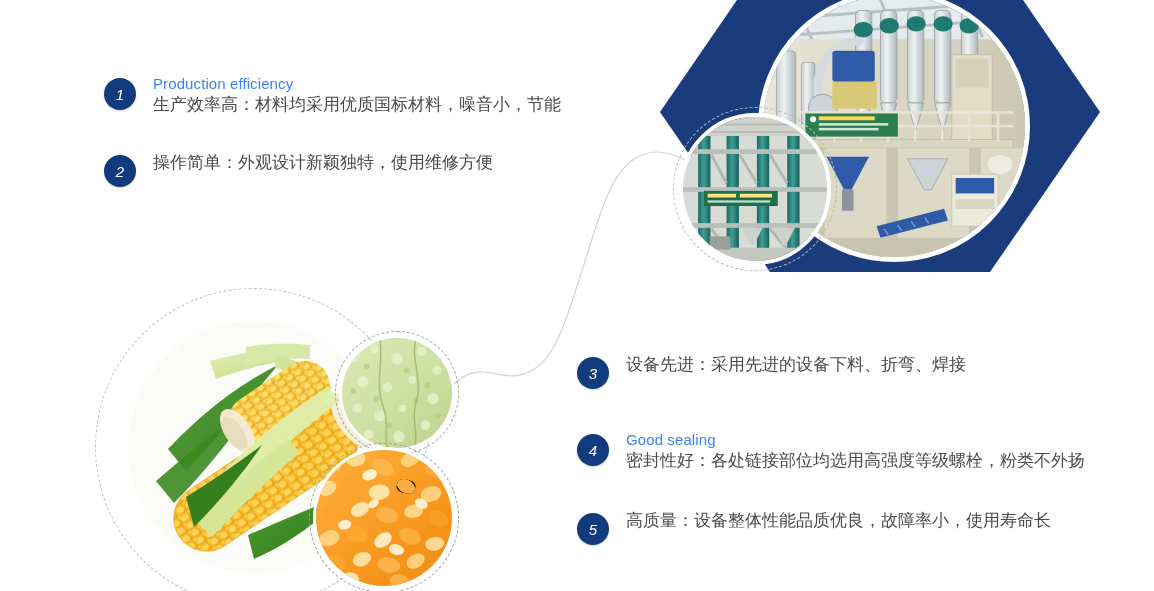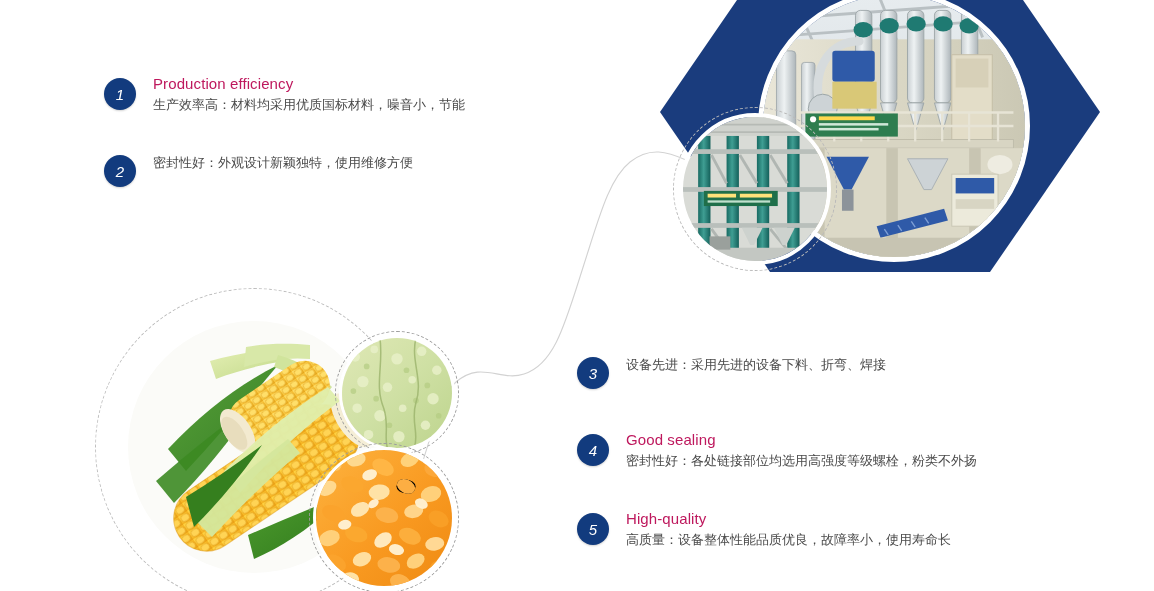--- a/index.html
+++ b/index.html
@@ -22,29 +22,29 @@
     font-style:italic;
     font-size:15px;
     font-weight:400;
     display:flex;align-items:center;justify-content:center;
     flex:0 0 32px;
     box-shadow:0 1px 2px rgba(0,0,0,.18);
     line-height:1;
   }
   .ftext{margin-left:17px;margin-top:-4px;}
   .fhead{
-    color:#be185d;
+    color:#3b82f6;
     font-size:15px;
     line-height:19px;
     letter-spacing:.1px;
     white-space:nowrap;
   }
   .fbody{
     color:#4a4a4a;
-    font-size:13px;
+    font-size:17px;
     line-height:21px;
     margin-top:1px;
     white-space:nowrap;
   }
 
   
   #f1{left:104px;top:78px;}
   #f2{left:104px;top:155px;}
   
   #f3{left:577px;top:357px;}
@@ -467,21 +467,21 @@
     <div class="badge">1</div>
     <div class="ftext">
       <div class="fhead">Production efficiency</div>
       <div class="fbody">生产效率高：材料均采用优质国标材料，噪音小，节能</div>
     </div>
   </div>
 
   <div class="feature" id="f2">
     <div class="badge">2</div>
     <div class="ftext">
-      <div class="fbody">密封性好：外观设计新颖独特，使用维修方便</div>
+      <div class="fbody">操作简单：外观设计新颖独特，使用维修方便</div>
     </div>
   </div>
 
   <div class="feature" id="f3">
     <div class="badge">3</div>
     <div class="ftext">
       <div class="fbody">设备先进：采用先进的设备下料、折弯、焊接</div>
     </div>
   </div>
 
@@ -489,18 +489,17 @@
     <div class="badge">4</div>
     <div class="ftext">
       <div class="fhead">Good sealing</div>
       <div class="fbody">密封性好：各处链接部位均选用高强度等级螺栓，粉类不外扬</div>
     </div>
   </div>
 
   <div class="feature" id="f5">
     <div class="badge">5</div>
     <div class="ftext">
-      <div class="fhead">High-quality</div>
       <div class="fbody">高质量：设备整体性能品质优良，故障率小，使用寿命长</div>
     </div>
   </div>
 
 </div>
 
 </body></html>

